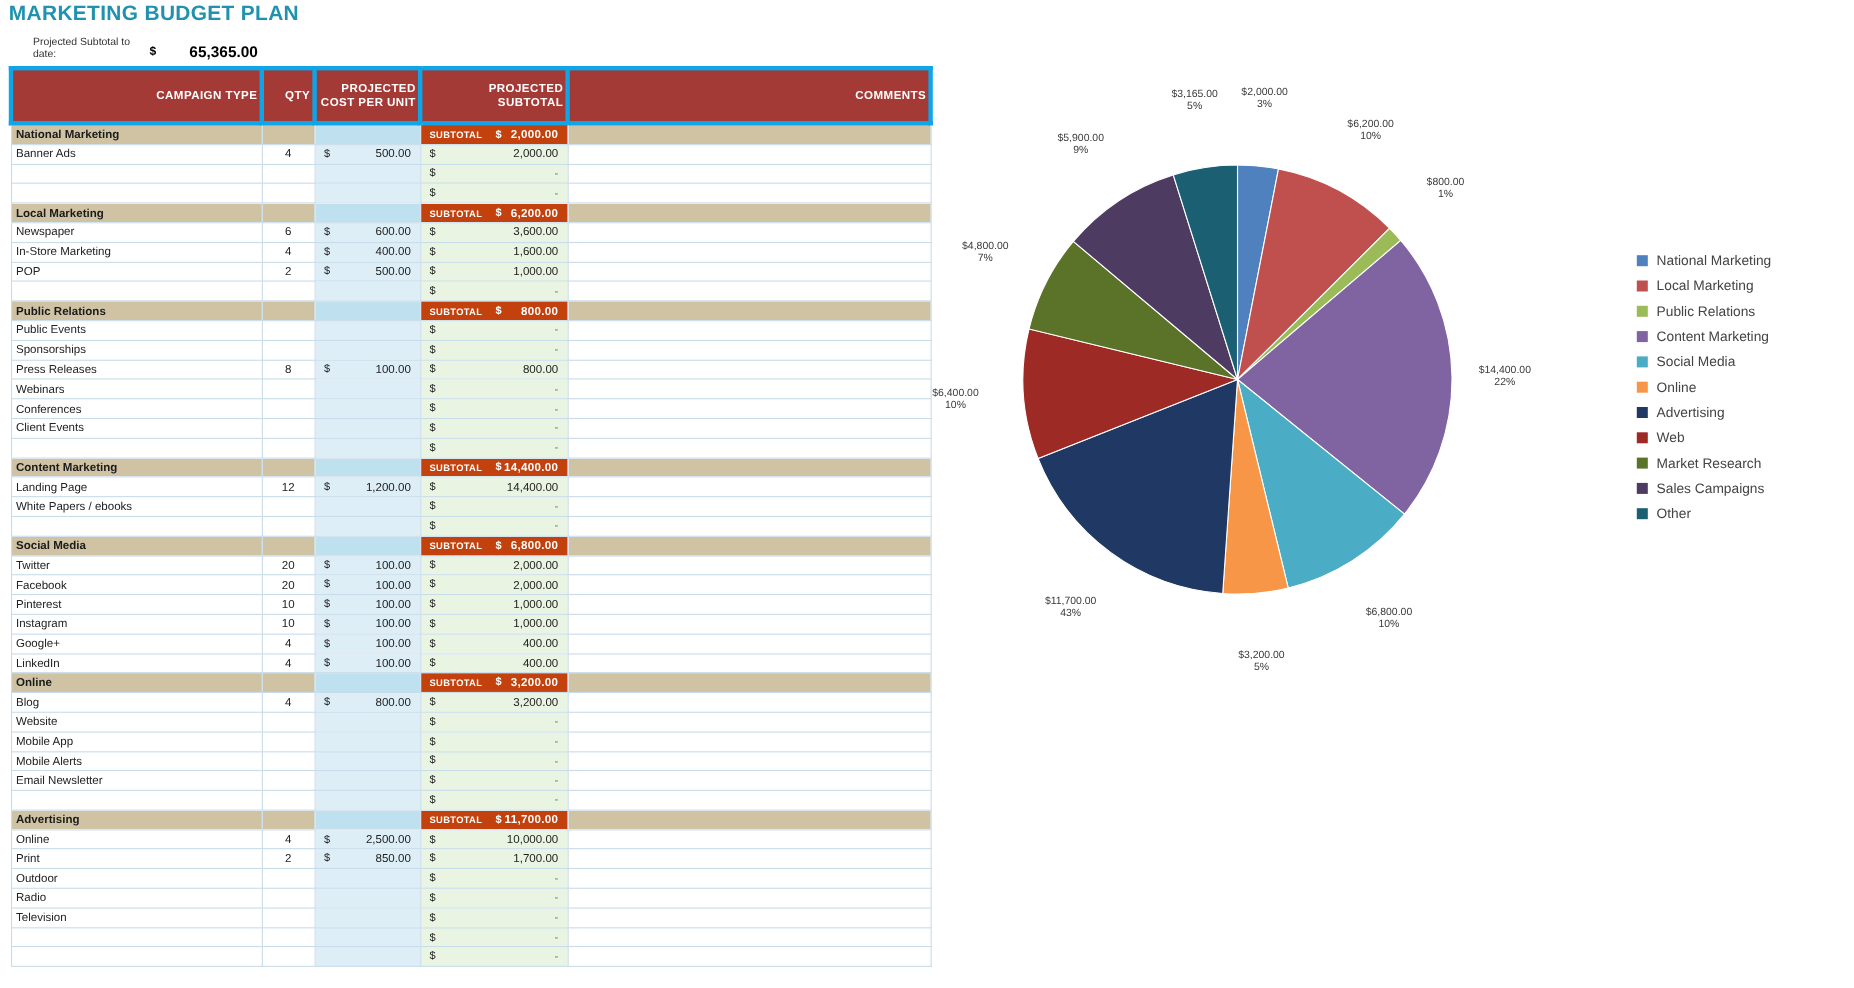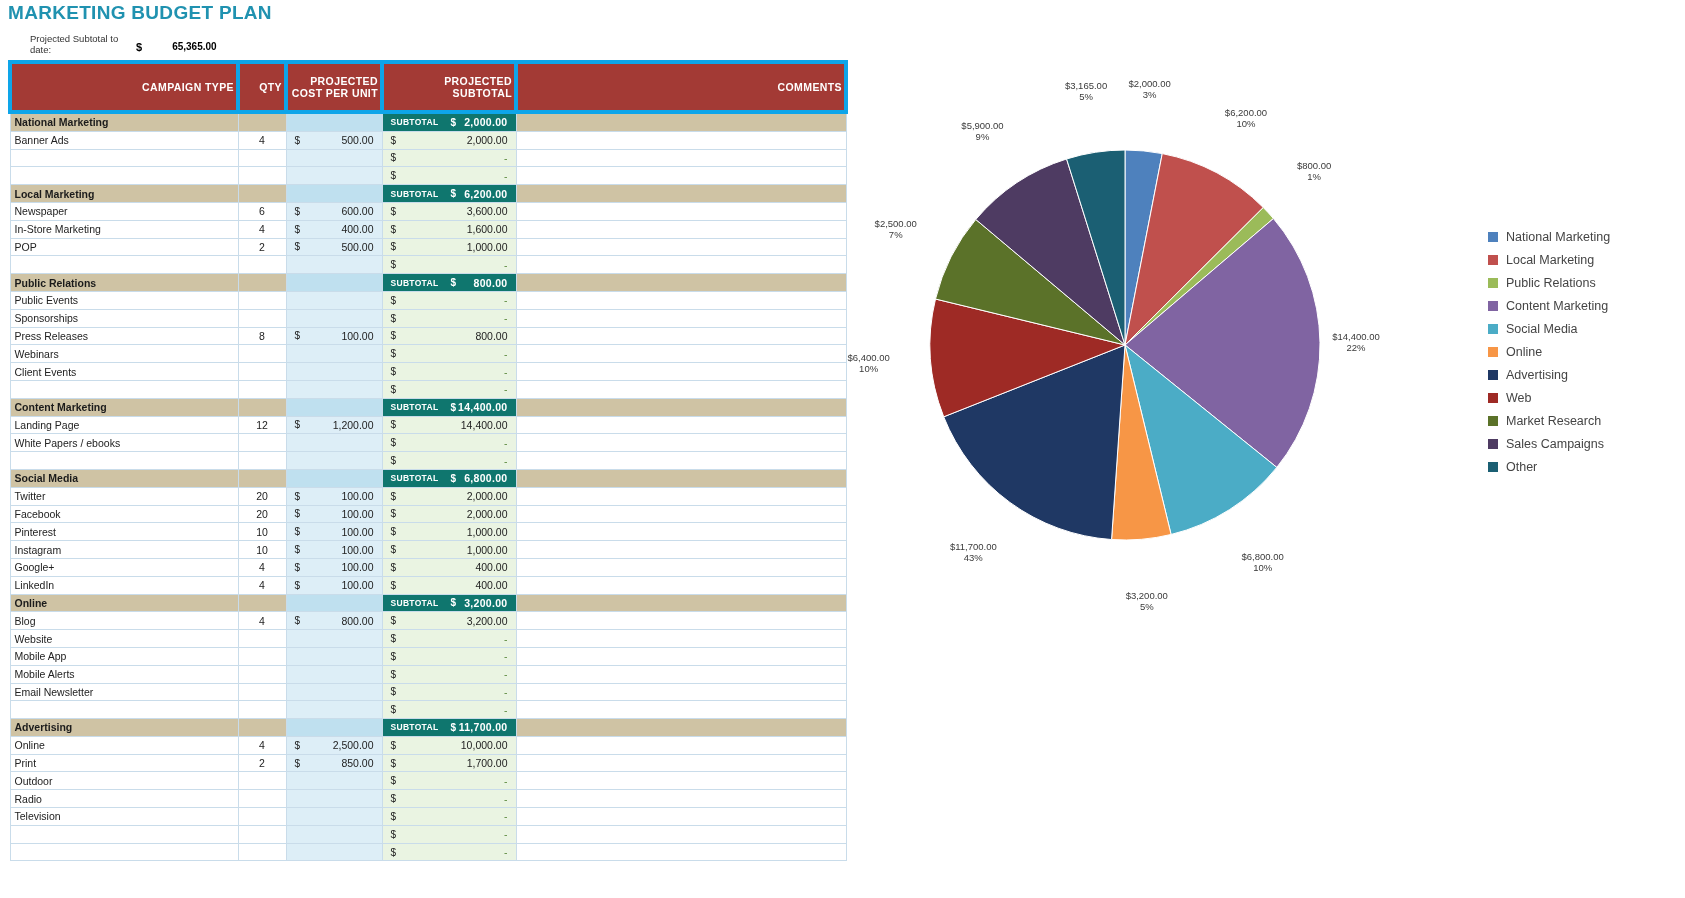--- a/index.html
+++ b/index.html
@@ -44,21 +44,21 @@
     line-height: 11px;
   }
   .subtotal-dollar {
     font-size: 11px;
     font-weight: bold;
     color: #000;
     margin-left: 6px;
     margin-top: 5px;
   }
   .subtotal-value {
-    font-size: 10px;
+    font-size: 14px;
     font-weight: bold;
     color: #000;
     margin-left: 30px;
     margin-top: 5px;
   }
 
   
   .tbl {
     position: absolute;
     left: 8px;
@@ -117,21 +117,21 @@
   
   tr.group td {
     background: #cfc3a4;
     font-weight: bold;
     font-size: 10.5px;
     color: #1b1b1b;
   }
   tr.group td.c-qty { background: #cfc3a4; }
   tr.group td.c-cost { background: #bfe0ef; }
   tr.group td.c-sub {
-    background: #0f766e;
+    background: #c2410c;
     color: #ffffff;
     font-weight: bold;
   }
   tr.group td.c-com { background: #cfc3a4; }
   .sub-inner {
     display: flex;
     align-items: center;
     height: 100%;
     padding: 0 4px;
     box-sizing: border-box;
@@ -405,20 +405,32 @@
           <td class="c-cost"></td>
           <td class="c-sub">
             <div class="money">
               <span class="sym">$</span>
               <span class="dash">-</span>
             </div>
           </td>
           <td class="c-com"></td>
         </tr>
         <tr>
+          <td class="c-name">Conferences</td>
+          <td class="c-qty"></td>
+          <td class="c-cost"></td>
+          <td class="c-sub">
+            <div class="money">
+              <span class="sym">$</span>
+              <span class="dash">-</span>
+            </div>
+          </td>
+          <td class="c-com"></td>
+        </tr>
+        <tr>
           <td class="c-name">Client Events</td>
           <td class="c-qty"></td>
           <td class="c-cost"></td>
           <td class="c-sub">
             <div class="money">
               <span class="sym">$</span>
               <span class="dash">-</span>
             </div>
           </td>
           <td class="c-com"></td>
@@ -815,26 +827,26 @@
         <path d="M 245 225 L 231.56 419.54 A 195 195 0 0 1 63.71 296.82 Z" fill="#1f3864" stroke="#ffffff" stroke-width="1"></path>
         <path d="M 245 225 L 63.71 296.82 A 195 195 0 0 1 55.50 179.02 Z" fill="#9e2a25" stroke="#ffffff" stroke-width="1"></path>
         <path d="M 245 225 L 55.50 179.02 A 195 195 0 0 1 95.78 99.46 Z" fill="#5b7229" stroke="#ffffff" stroke-width="1"></path>
         <path d="M 245 225 L 95.78 99.46 A 195 195 0 0 1 186.59 38.96 Z" fill="#4e3b62" stroke="#ffffff" stroke-width="1"></path>
         <path d="M 245 225 L 186.59 38.96 A 195 195 0 0 1 245.00 30.00 Z" fill="#1b5f73" stroke="#ffffff" stroke-width="1"></path>
       </svg>
     <div id="pie-labels">
         <div class="pie-label" style="left: 224.666px; top: -41.8136px; width: 90px;"><span>$2,000.00</span><br><span>3%</span></div>
         <div class="pie-label" style="left: 321.004px; top: -12.7311px; width: 90px;"><span>$6,200.00</span><br><span>10%</span></div>
         <div class="pie-label" style="left: 389.07px; top: 39.9267px; width: 90px;"><span>$800.00</span><br><span>1%</span></div>
-        <div class="pie-label" style="left: 431px; top: 210.511px; width: 90px;"><span>$14,400.00</span><br><span>22%</span></div>
+        <div class="pie-label" style="left: 443px; top: 210.511px; width: 90px;"><span>$14,400.00</span><br><span>22%</span></div>
         <div class="pie-label" style="left: 337.7px; top: 430.997px; width: 90px;"><span>$6,800.00</span><br><span>10%</span></div>
         <div class="pie-label" style="left: 221.775px; top: 470.076px; width: 90px;"><span>$3,200.00</span><br><span>5%</span></div>
         <div class="pie-label" style="left: 48.3203px; top: 421.466px; width: 90px;"><span>$11,700.00</span><br><span>43%</span></div>
         <div class="pie-label" style="left: -56.3783px; top: 231.865px; width: 90px;"><span>$6,400.00</span><br><span>10%</span></div>
-        <div class="pie-label" style="left: -29.281px; top: 97.8999px; width: 90px;"><span>$2,500.00</span><br><span>7%</span></div>
+        <div class="pie-label" style="left: -29.281px; top: 97.8999px; width: 90px;"><span>$4,800.00</span><br><span>7%</span></div>
         <div class="pie-label" style="left: 57.4849px; top: 0.134482px; width: 90px;"><span>$5,900.00</span><br><span>9%</span></div>
         <div class="pie-label" style="left: 161.056px; top: -40.0323px; width: 90px;"><span>$3,165.00</span><br><span>5%</span></div>
       </div>
   </div>
 
   <div class="legend" id="legend">
       <div class="legend-row">
         <span class="legend-swatch" style="background: rgb(78, 129, 189);"></span>
         <span class="legend-text">National Marketing</span>
       </div>

